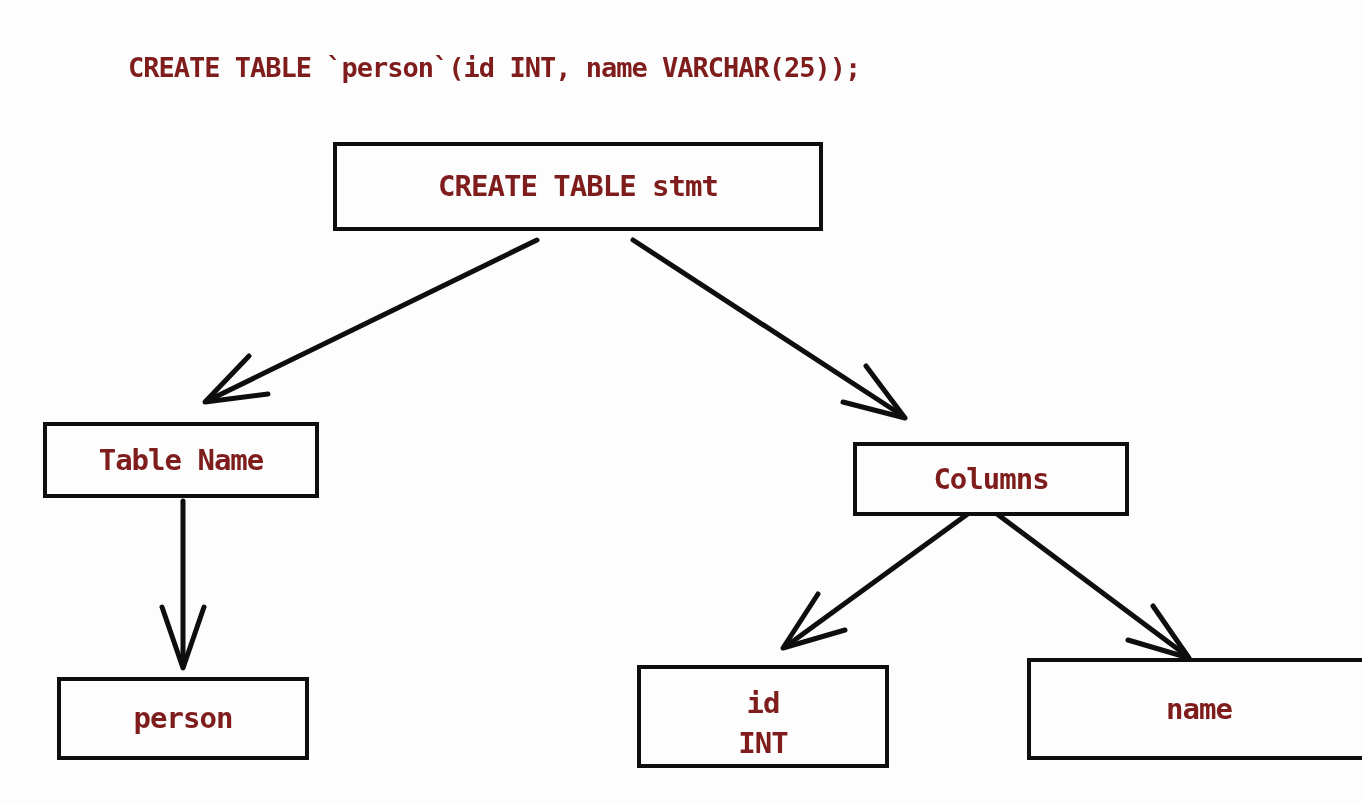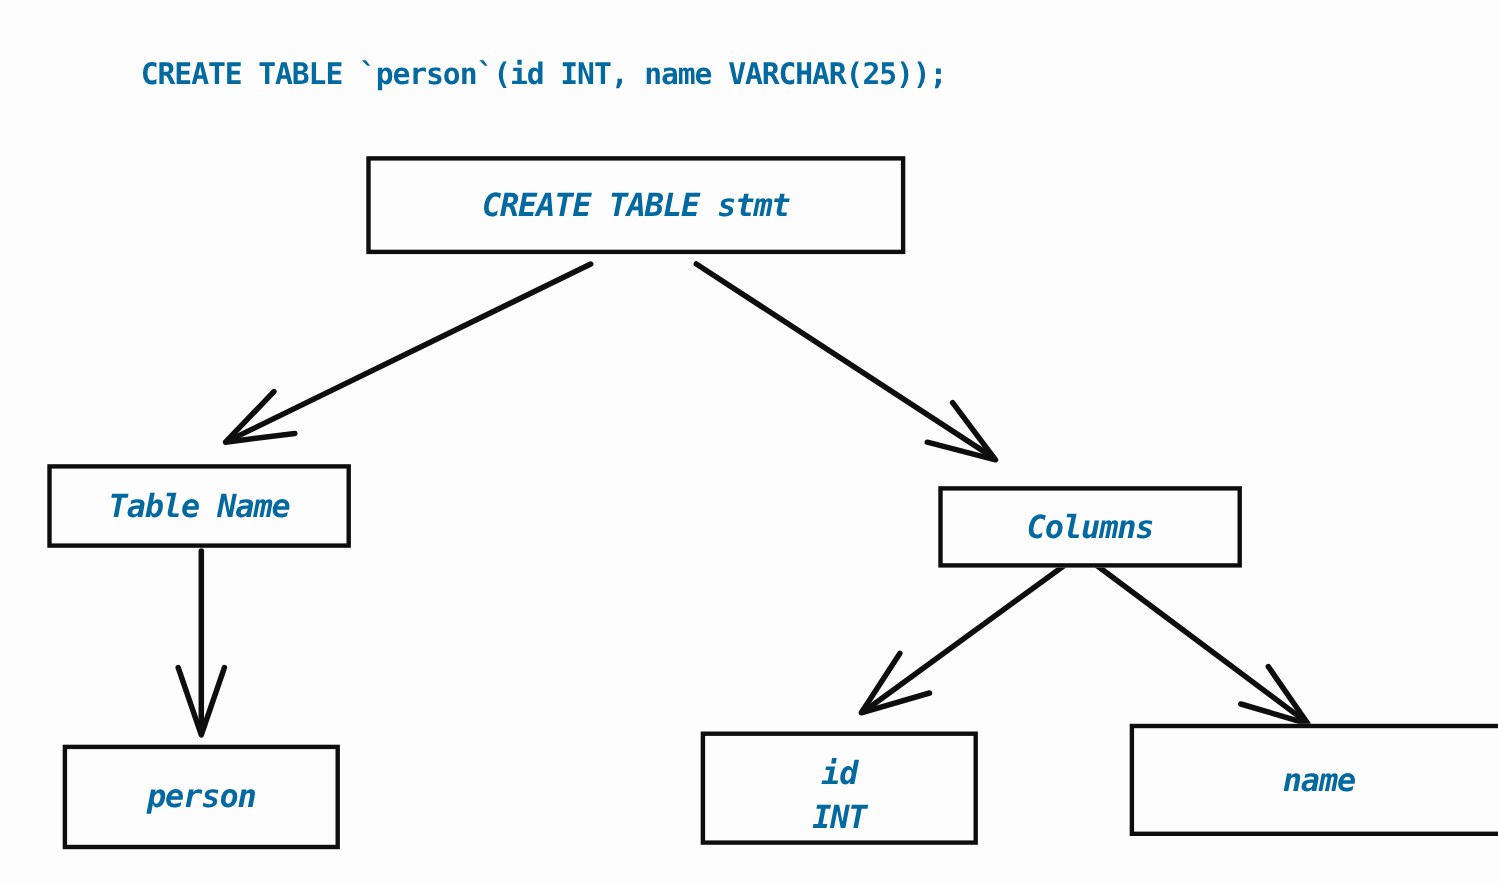--- a/index.html
+++ b/index.html
@@ -8,21 +8,21 @@
     background: #ffffff;
   }
   .canvas {
     position: relative;
     width: 1362px;
     height: 804px;
     background: #fdfdfd;
     overflow: hidden;
     font-family: "DejaVu Sans Mono", "Liberation Mono", monospace;
     font-weight: bold;
-    color: #0369a1;
+    color: #7f1d1d;
   }
   .stmt {
     position: absolute;
     left: 128px;
     top: 52px;
     font-size: 27px;
     letter-spacing: -1px;
     white-space: pre;
   }
   .edges {
@@ -38,26 +38,25 @@
     border: 4px solid #0e0e0e;
     background: #fdfdfd;
     display: flex;
     flex-direction: column;
     align-items: center;
     justify-content: center;
     text-align: center;
     font-size: 29px;
     line-height: 1.4;
     letter-spacing: -1px;
-    font-style: italic;
   }
   .node-root       { left: 333px; top: 142px; width: 490px; height: 89px; }
   .node-table-name { left: 43px;  top: 422px; width: 276px; height: 76px; }
   .node-columns    { left: 853px; top: 429px; width: 276px; height: 74px; margin-top: 13px; }
-  .node-person     { left: 57px;  top: 677px; width: 252px; height: 95px; }
+  .node-person     { left: 57px;  top: 677px; width: 252px; height: 83px; }
   .node-id-col     { left: 637px; top: 665px; width: 252px; height: 103px; justify-content: flex-end; }
   .node-name-col   { left: 1027px; top: 658px; width: 344px; height: 102px; gap: 26px; }
 </style>
 </head>
 <body>
 
 <div class="canvas">
 
   <div class="stmt">CREATE TABLE `person`(id INT, name VARCHAR(25));</div>
 

